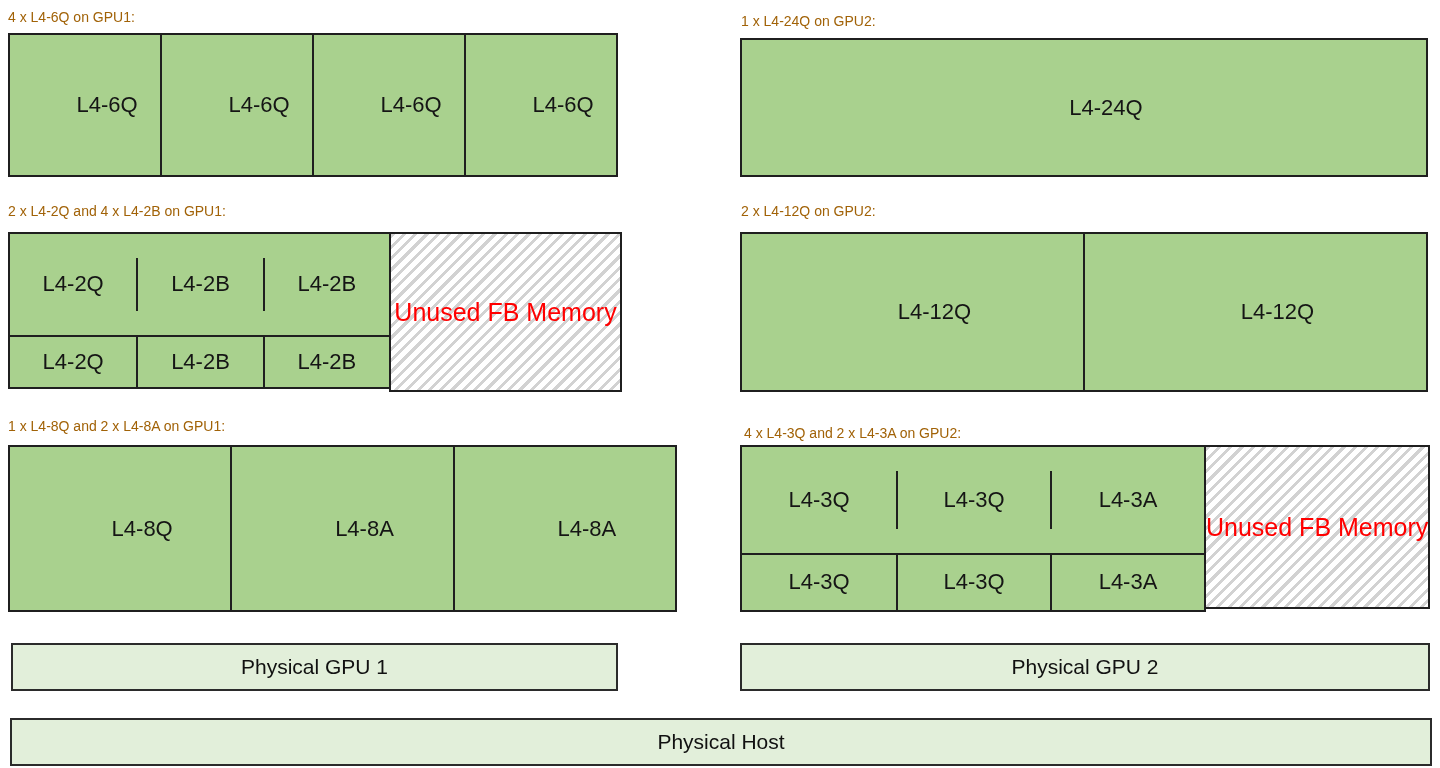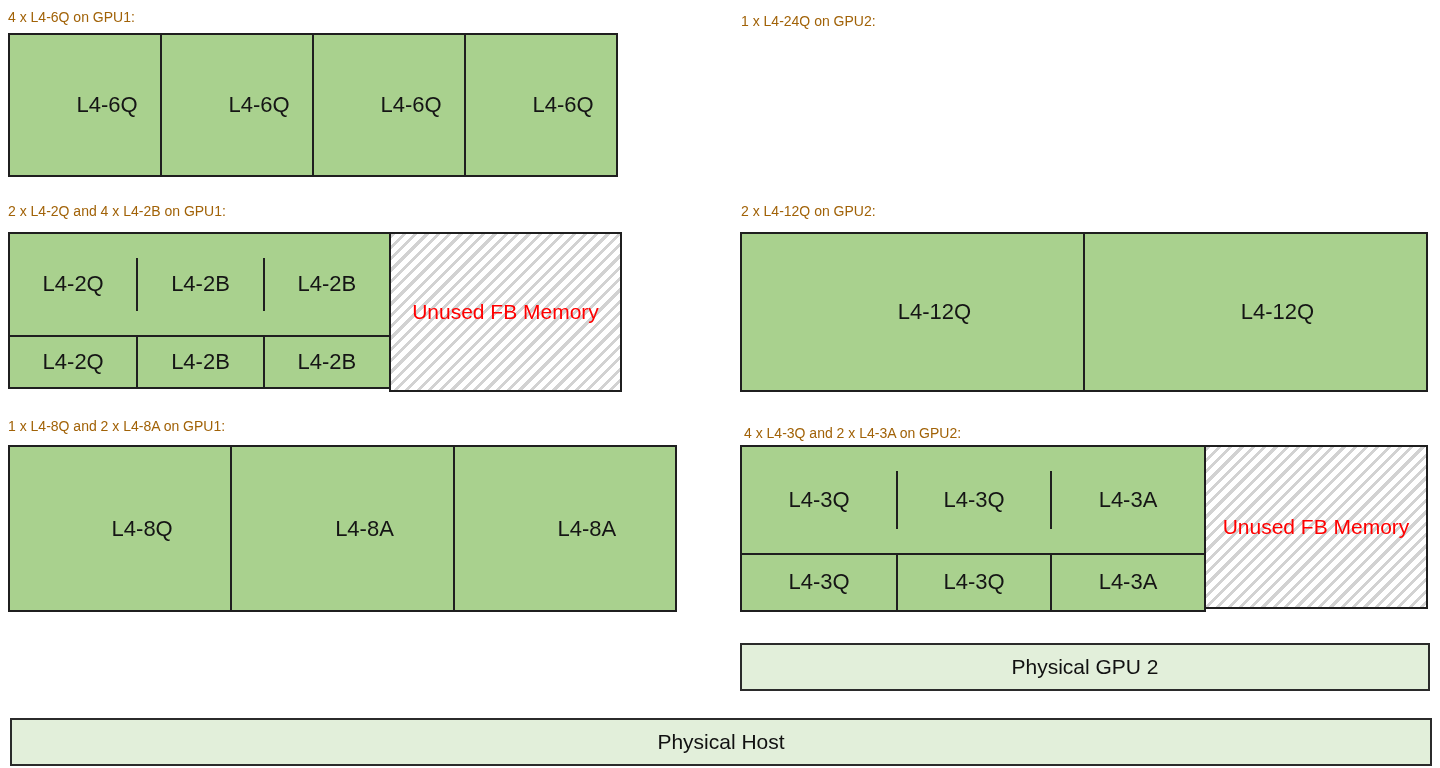--- a/index.html
+++ b/index.html
@@ -67,21 +67,21 @@
   .gcell:nth-child(3n+1){border-left:none;}
   .gcell:nth-child(-n+3){border-top:none;}
   .hatch{
     flex:1;
     margin-left:-2px;
     border:2px solid var(--border);
     background:repeating-linear-gradient(135deg,var(--hatch-stripe) 0 3px,#ffffff 3px 8px);
     display:flex;align-items:center;justify-content:center;
   }
   .unused{
-    font-size:21px;
+    font-size:25px;
     color:var(--unused-text);
     white-space:nowrap;
   }
   .bar{
     position:absolute;
     display:flex;align-items:center;justify-content:center;
     background:var(--bar-fill);
     border:2px solid #2b2b2b;
     font-size:21px;
     color:#111111;
@@ -118,23 +118,27 @@
   </div>
 
   <div class="glabel" style="left:8px;top:417px">1 x L4-8Q and 2 x L4-8A on GPU1:</div>
 
   <div class="vrow" style="left:8px;top:445px;width:669px;height:167px">
     <div class="vcell">L4-8Q</div>
     <div class="vcell">L4-8A</div>
     <div class="vcell">L4-8A</div>
   </div>
 
+  <div class="bar" style="left:11px;top:643px;width:607px;height:48px">Physical GPU 1</div>
 
   <div class="glabel" style="left:741px;top:12px">1 x L4-24Q on GPU2:</div>
 
+  <div class="vrow" style="left:740px;top:38px;width:688px;height:139px">
+    <div class="vcell">L4-24Q</div>
+  </div>
 
   <div class="glabel" style="left:741px;top:202px">2 x L4-12Q on GPU2:</div>
 
   <div class="vrow" style="left:740px;top:232px;width:688px;height:160px">
     <div class="vcell">L4-12Q</div>
     <div class="vcell">L4-12Q</div>
   </div>
 
   <div class="glabel" style="left:744px;top:424px">4 x L4-3Q and 2 x L4-3A on GPU2:</div>
 

